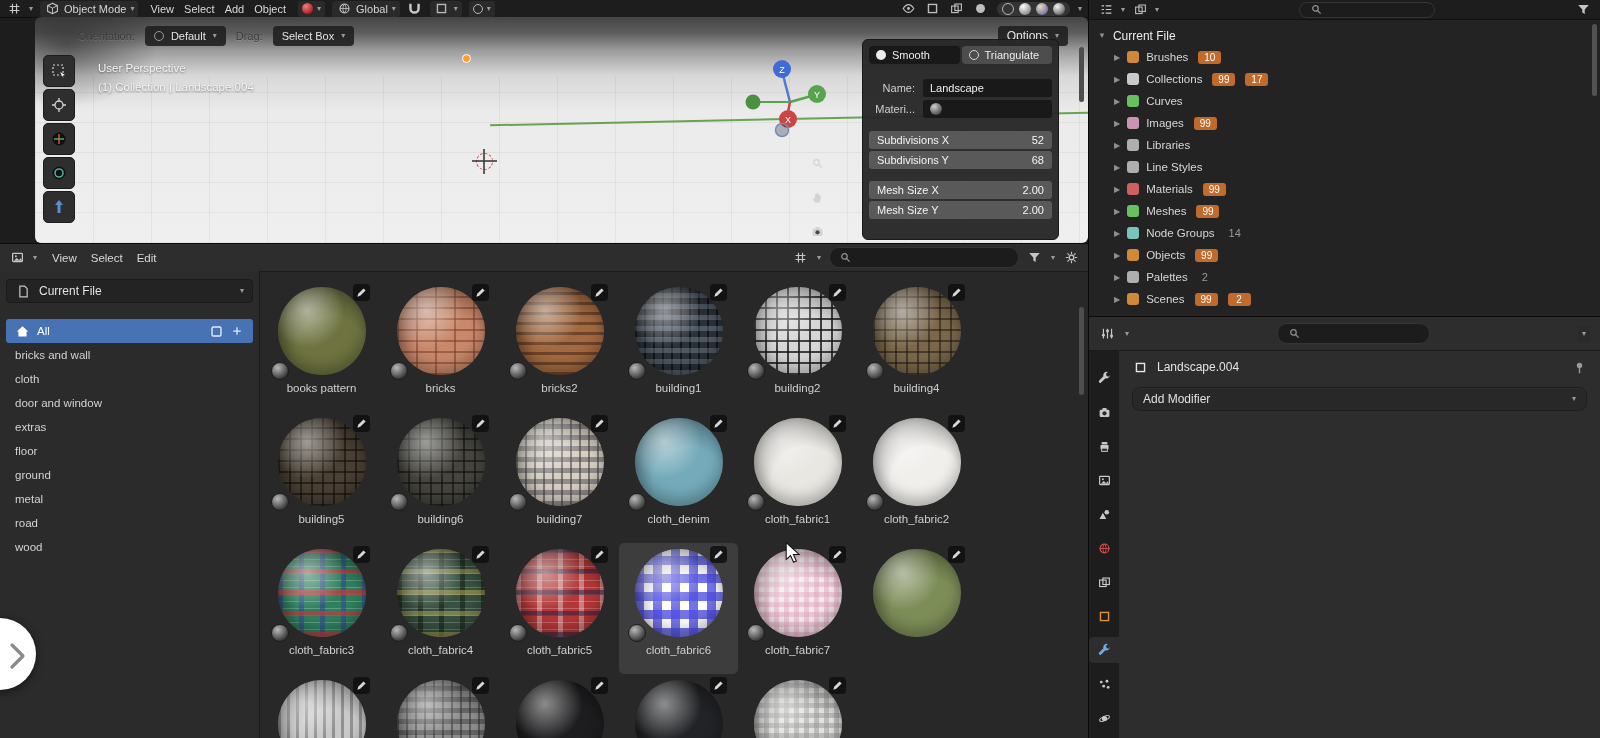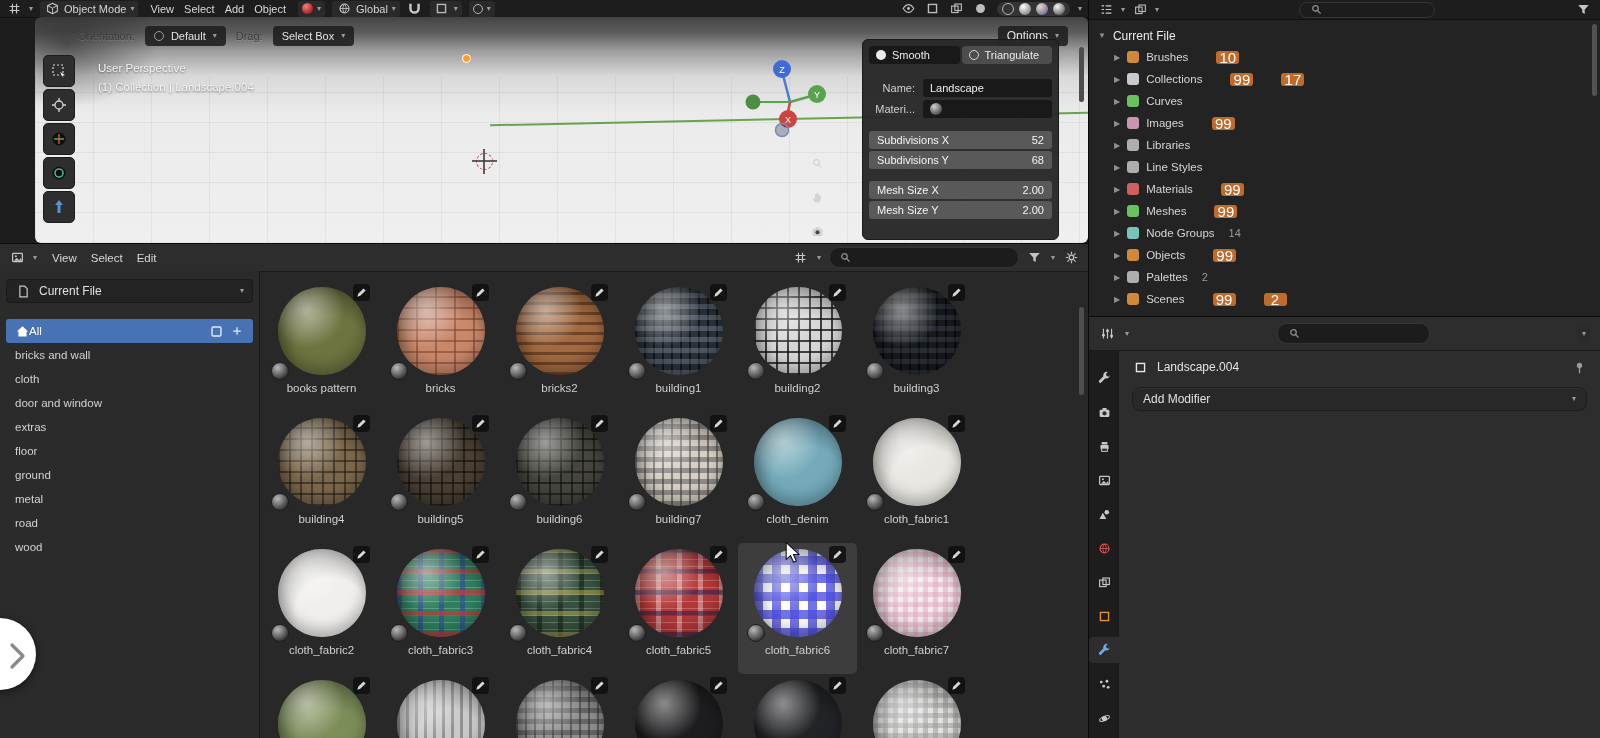--- a/index.html
+++ b/index.html
@@ -83,21 +83,21 @@
     padding:0 9px;gap:8px;font-size:11.5px;}
   #ab-header .menu-item{color:#d8d8d8;padding:0 7px;}
   .search{height:19px;background:#1c1c1c;border:1px solid #353535;border-radius:10px;display:flex;
     align-items:center;padding:0 8px;gap:6px;color:#9a9a9a;}
   #ab-search{width:172px;}
   #ab-body{position:absolute;left:0;right:0;top:27px;bottom:0;display:flex;}
   #ab-sidebar{width:260px;background:#2b2b2b;border-right:1px solid #1b1b1b;padding:8px 6px;box-sizing:border-box;}
   #source-row{height:22px;background:#232323;border:1px solid #1a1a1a;border-radius:4px;display:flex;
     align-items:center;gap:8px;padding:0 8px;color:#e0e0e0;}
   #cat-list{margin-top:16px;}
-  .cat-row{height:24px;display:flex;align-items:center;padding:0 9px;border-radius:3px;
+  .cat-row{height:24px;display:flex;align-items:center;gap:8px;padding:0 9px;border-radius:3px;
     color:#d2d2d2;font-size:11.5px;}
   .cat-row.selected{background:#4772b3;color:#fff;}
   .cat-right{margin-left:auto;display:flex;gap:7px;align-items:center;}
   .cicon{display:inline-flex;width:14px;height:14px;align-items:center;justify-content:center;}
   #asset-grid{flex:1;position:relative;overflow:hidden;padding:10px 0 0 2px;display:flex;flex-wrap:wrap;
     align-content:flex-start;}
   .asset-card{width:119px;height:131px;position:relative;display:flex;flex-direction:column;align-items:center;
     border-radius:5px;}
   .asset-card.selected{background:#3d3d3d;}
   .sphere{width:88px;height:88px;border-radius:50%;margin-top:6px;position:relative;}
@@ -115,22 +115,22 @@
   
   #outliner{position:absolute;left:1088px;top:0;width:512px;height:316px;background:#232323;
     border-left:1px solid #0b0b0b;box-sizing:border-box;}
   #ol-header{height:19px;background:#1d1d1d;border-bottom:1px solid #101010;display:flex;align-items:center;
     gap:7px;padding:0 9px;}
   #ol-search{width:118px;height:14px;border-radius:8px;}
   #ol-tree{padding:5px 0;}
   .ol-root{height:21px;display:flex;align-items:center;gap:7px;padding:0 9px;color:#ececec;}
   .ol-row{height:22px;display:flex;align-items:center;gap:7px;padding-left:25px;color:#d6d6d6;font-size:11.5px;}
   .ol-icon{width:12px;height:12px;border-radius:3px;opacity:.92;}
-  .chip{height:13px;min-width:17px;background:#c06a2b;border-radius:3px;color:#fff;font-size:15px;
-    display:inline-flex;align-items:center;justify-content:center;padding:0 3px;margin-left:21px;}
+  .chip{height:13px;min-width:17px;background:#c06a2b;border-radius:3px;color:#fff;font-size:10px;
+    display:inline-flex;align-items:center;justify-content:center;padding:0 3px;margin-left:3px;}
   .cnt{color:#9a9a9a;margin-left:7px;font-size:11px;}
   #ol-scroll{position:absolute;right:3px;top:24px;width:5px;height:72px;background:#525252;border-radius:3px;}
 
   
   #properties{position:absolute;left:1088px;top:316px;width:512px;height:422px;background:#1d1d1d;
     border-left:1px solid #0b0b0b;border-top:1px solid #0b0b0b;box-sizing:border-box;}
   #pr-header{height:33px;background:#2d2d2d;border-bottom:1px solid #1a1a1a;display:flex;align-items:center;
     gap:10px;padding:0 10px;}
   #pr-search{width:135px;}
   #pr-tabs{position:absolute;left:0;top:34px;bottom:0;width:30px;background:#1d1d1d;display:flex;
@@ -541,30 +541,20 @@
             <div class="sphere" style="background-color: rgb(214, 214, 214); background-image: repeating-linear-gradient(0deg, rgba(25, 25, 25, 0.8) 0px, rgba(25, 25, 25, 0.8) 2px, transparent 2px, transparent 11px), repeating-linear-gradient(90deg, rgba(25, 25, 25, 0.8) 0px, rgba(25, 25, 25, 0.8) 2px, transparent 2px, transparent 11px);"></div>
             <span class="edit-badge">
               <svg width="11" height="11" viewBox="0 0 16 16">
                 <path d="M2 14l1.2-4.2L11 2l3 3-7.8 7.8z" fill="#d8d8d8"></path>
               </svg>
             </span>
             <span class="mat-badge"></span>
             <div class="asset-name">building2</div>
           </div>
           <div class="asset-card">
-            <div class="sphere" style="background-color: rgb(23, 25, 29); background-image: repeating-linear-gradient(0deg, rgba(120, 140, 160, 0.18) 0px, rgba(120, 140, 160, 0.18) 5px, transparent 5px, transparent 11px), repeating-linear-gradient(90deg, rgba(0, 0, 0, 0.6) 0px, rgba(0, 0, 0, 0.6) 2px, transparent 2px, transparent 9px);"></div>
-            <span class="edit-badge">
-              <svg width="11" height="11" viewBox="0 0 16 16">
-                <path d="M2 14l1.2-4.2L11 2l3 3-7.8 7.8z" fill="#d8d8d8"></path>
-              </svg>
-            </span>
-            <span class="mat-badge"></span>
-            <div class="asset-name">building3</div>
-          </div>
-          <div class="asset-card">
             <div class="sphere" style="background-color: rgb(123, 104, 76); background-image: repeating-linear-gradient(0deg, rgba(30, 24, 16, 0.55) 0px, rgba(30, 24, 16, 0.55) 2px, transparent 2px, transparent 11px), repeating-linear-gradient(90deg, rgba(30, 24, 16, 0.55) 0px, rgba(30, 24, 16, 0.55) 2px, transparent 2px, transparent 11px);"></div>
             <span class="edit-badge">
               <svg width="11" height="11" viewBox="0 0 16 16">
                 <path d="M2 14l1.2-4.2L11 2l3 3-7.8 7.8z" fill="#d8d8d8"></path>
               </svg>
             </span>
             <span class="mat-badge"></span>
             <div class="asset-name">building4</div>
           </div>
           <div class="asset-card">

